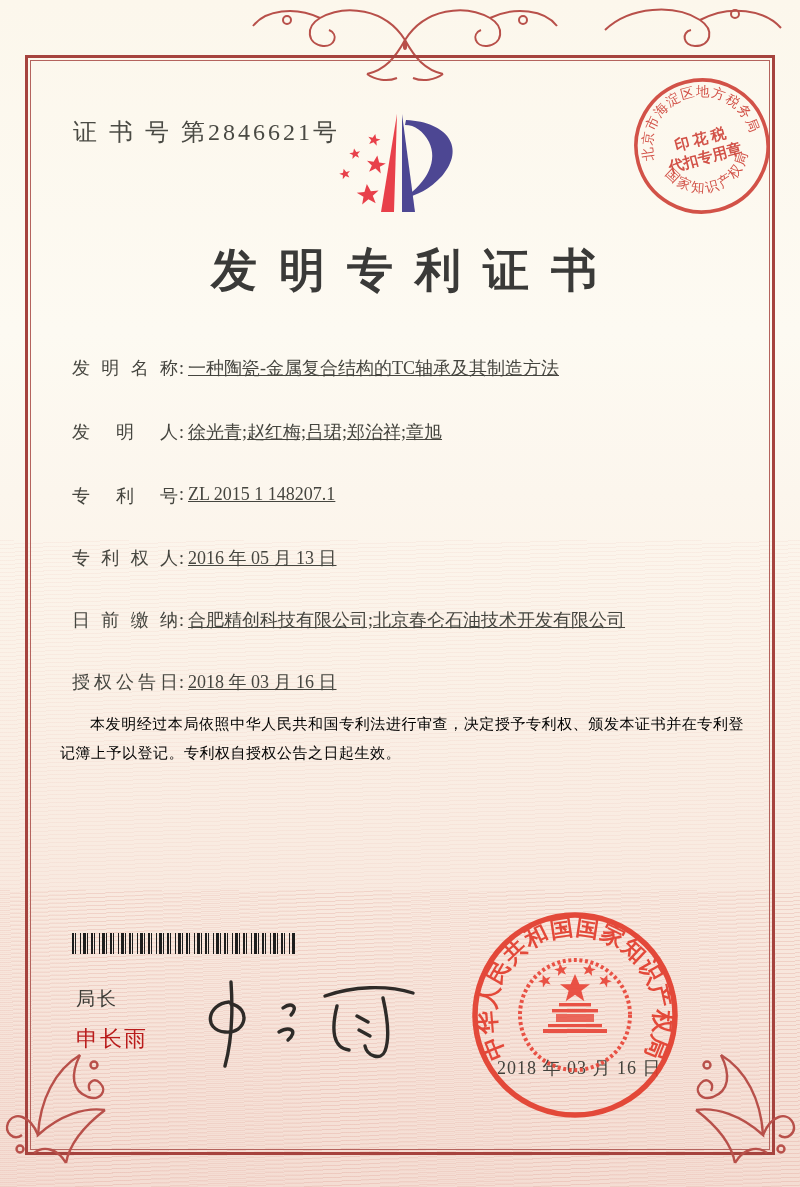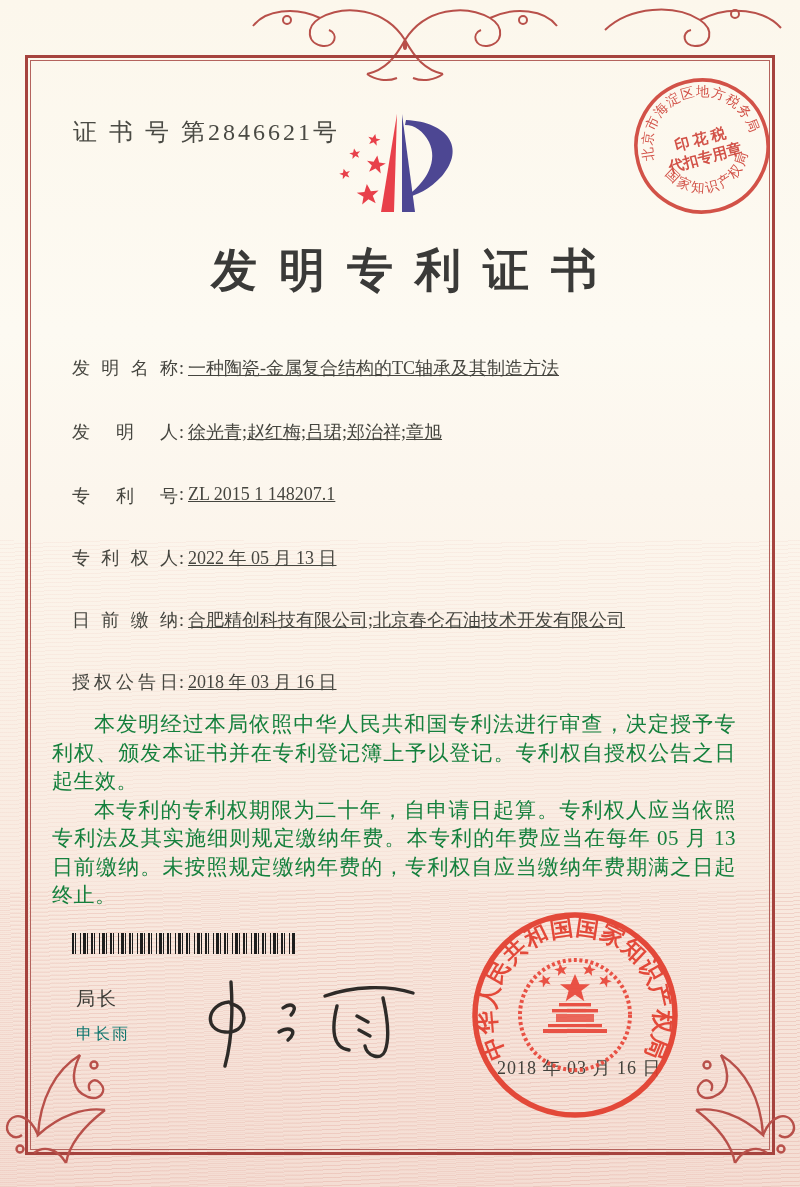--- a/index.html
+++ b/index.html
@@ -14,29 +14,29 @@
   .frame{position:absolute;left:25px;top:55px;width:744px;height:1094px;border:3px solid #a6433e;}
   .frame-inner{position:absolute;inset:2px;border:1px solid #b4635d;}
   .cert-no{position:absolute;left:73px;top:116px;font-size:24px;letter-spacing:3px;color:#4a4a44;}
   .logo{position:absolute;left:330px;top:90px;width:160px;height:148px;}
   .title{position:absolute;left:0;right:0;top:240px;text-align:center;font-size:46px;font-weight:600;
          letter-spacing:22px;padding-left:30px;color:#3a3a38;}
   .fields{position:absolute;left:72px;top:356px;width:660px;font-size:18px;color:#45453f;}
   .frow{position:absolute;left:0;white-space:nowrap;text-decoration:underline;}
   .flabel{display:inline-block;width:106px;text-align:justify;text-align-last:justify;vertical-align:top;}
   .fcolon{display:inline-block;margin:0 4px 0 1px;}
-  .paras{position:absolute;left:52px;top:710px;width:684px;font-size:21px;line-height:28.5px;
-         color:#15803d;letter-spacing:.5px;text-align:justify;}
+  .paras{position:absolute;left:60px;top:710px;width:684px;font-size:15px;line-height:28.5px;
+         color:#000000;letter-spacing:.5px;text-align:justify;}
   .paras p{margin:0;text-indent:2em;}
   .barcode{position:absolute;left:72px;top:933px;width:223px;height:21px;
     background:repeating-linear-gradient(90deg,#1d1d1d 0 2px,transparent 2px 3px,#1d1d1d 3px 4px,
       transparent 4px 8px,#1d1d1d 8px 9px,transparent 9px 11px,#1d1d1d 11px 14px,transparent 14px 15px,
       #1d1d1d 15px 16px,transparent 16px 19px);}
   .director-title{position:absolute;left:76px;top:986px;font-size:19px;color:#3a3a35;letter-spacing:2px;text-align:right;}
-  .director-name{position:absolute;left:76px;top:1024px;font-size:16px;color:#0f766e;letter-spacing:2px;text-align:center;}
+  .director-name{position:absolute;left:76px;top:1024px;font-size:22px;color:#b91c1c;letter-spacing:2px;text-align:center;}
   .signature{position:absolute;left:185px;top:972px;width:255px;height:100px;}
   .seal{position:absolute;left:466px;top:906px;width:218px;height:218px;opacity:.93;}
   .issue-date{position:absolute;left:497px;top:1056px;font-size:18px;color:#42423c;letter-spacing:1px;z-index:1;}
   .seal{z-index:2;}
   .tax-seal{position:absolute;left:626px;top:70px;width:152px;height:152px;opacity:.95;}
   .orn{position:absolute;pointer-events:none;}
   svg text{font-family:"Liberation Serif","DejaVu Serif",serif;}
 </style>
 </head>
 <body>
@@ -133,33 +133,32 @@
   <div class="frow" style="top:0">
     <span class="flabel">发明名称</span><span class="fcolon">:</span><span>一种陶瓷-金属复合结构的TC轴承及其制造方法</span>
   </div>
   <div class="frow" style="top:64px">
     <span class="flabel">发明人</span><span class="fcolon">:</span><span>徐光青;赵红梅;吕珺;郑治祥;章旭</span>
   </div>
   <div class="frow" style="top:128px">
     <span class="flabel">专利号</span><span class="fcolon">:</span><span>ZL 2015 1 148207.1</span>
   </div>
   <div class="frow" style="top:190px">
-    <span class="flabel">专利权人</span><span class="fcolon">:</span><span>2022 年 05 月 13 日</span>
+    <span class="flabel">专利权人</span><span class="fcolon">:</span><span>2016 年 05 月 13 日</span>
   </div>
   <div class="frow" style="top:252px">
     <span class="flabel">日前缴纳</span><span class="fcolon">:</span><span>合肥精创科技有限公司;北京春仑石油技术开发有限公司</span>
   </div>
   <div class="frow" style="top:314px">
     <span class="flabel">授权公告日</span><span class="fcolon">:</span><span>2018 年 03 月 16 日</span>
   </div>
 </div>
 
 <div class="paras">
   <p>本发明经过本局依照中华人民共和国专利法进行审查，决定授予专利权、颁发本证书并在专利登记簿上予以登记。专利权自授权公告之日起生效。</p>
-  <p>本专利的专利权期限为二十年，自申请日起算。专利权人应当依照专利法及其实施细则规定缴纳年费。本专利的年费应当在每年 05 月 13 日前缴纳。未按照规定缴纳年费的，专利权自应当缴纳年费期满之日起终止。</p>
 </div>
 
 <div class="barcode"></div>
 
 <div class="director-title">局长</div>
 <div class="director-name">申长雨</div>
 
 <svg class="signature" viewBox="0 0 255 100" aria-label="申长雨">
   <g fill="none" stroke="#2e2b28" stroke-width="3.4" stroke-linecap="round">
     <path d="M46,10 C48,40 46,72 40,94"></path>

